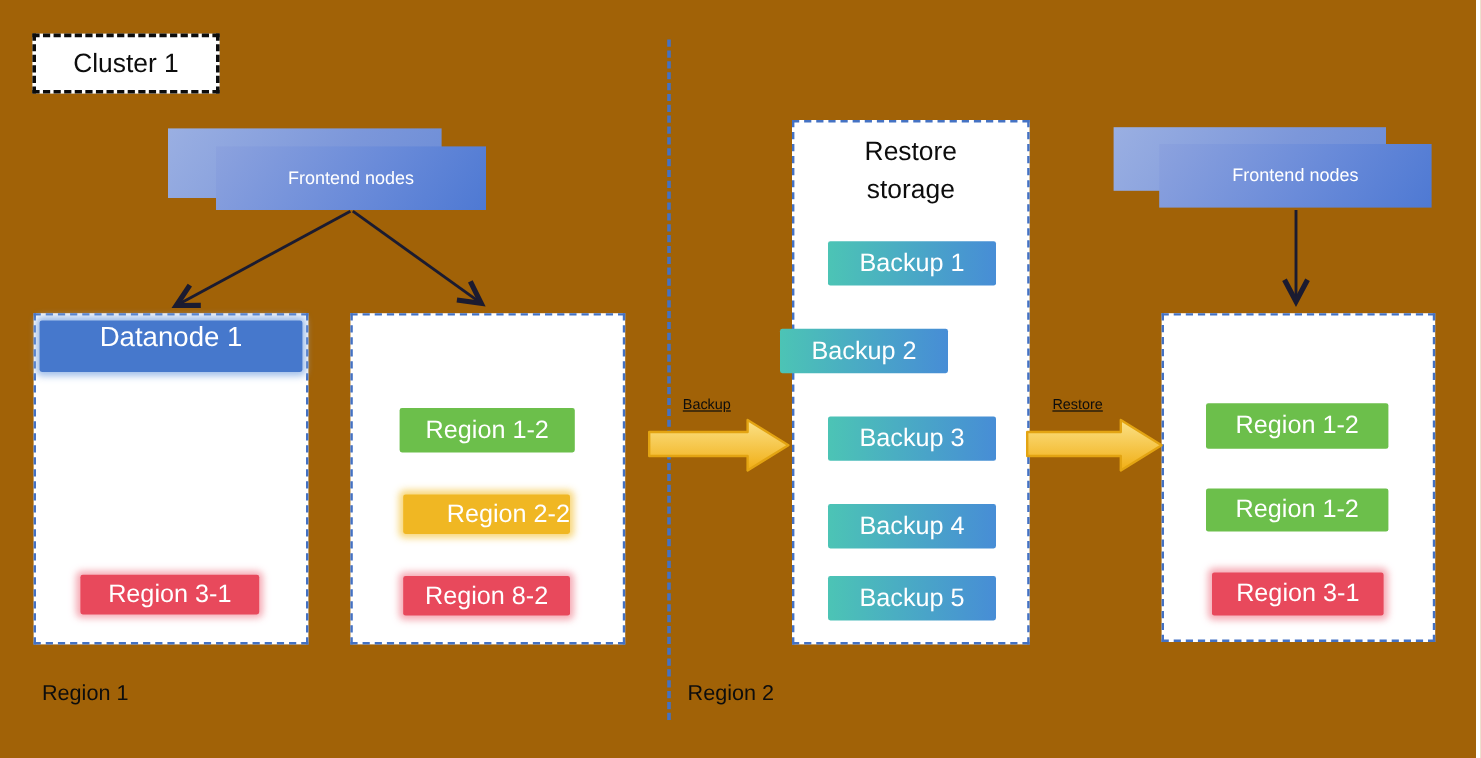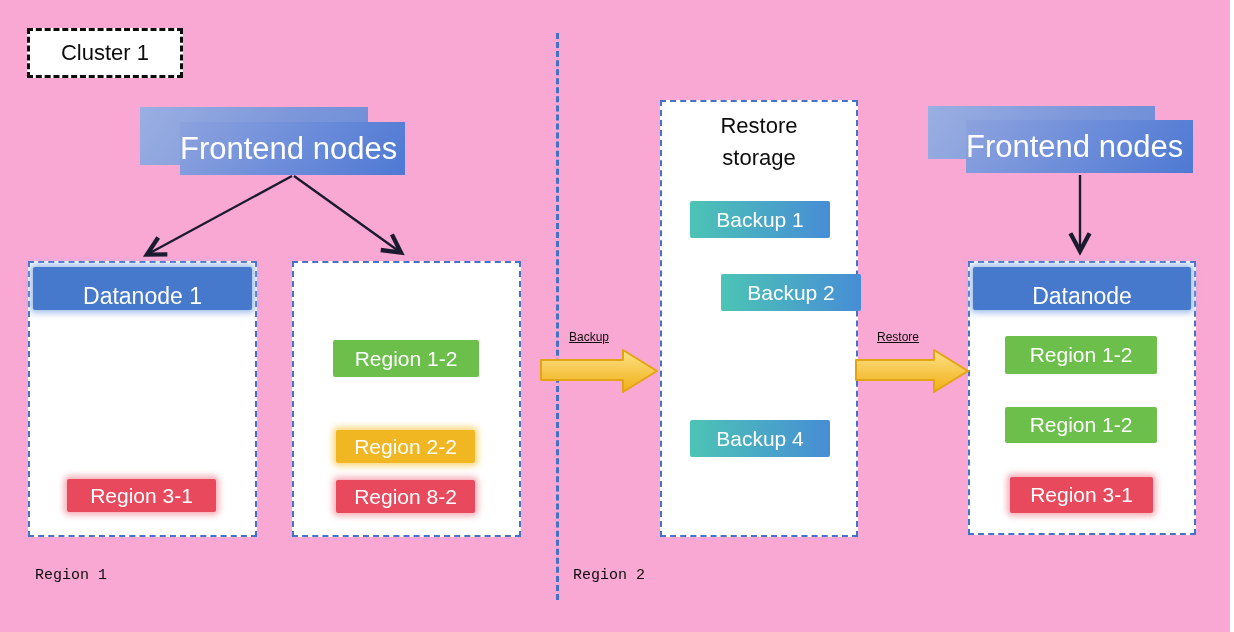--- a/index.html
+++ b/index.html
@@ -4,57 +4,57 @@
 <style>
   * { margin: 0; padding: 0; box-sizing: border-box; }
   body {
     font-family: "Liberation Sans", sans-serif;
     background: #ffffff;
   }
   .canvas {
     position: relative;
     width: 1230px;
     height: 632px;
-    background: #f9a8d4;
+    background: #a16207;
     overflow: hidden;
   }
   .abs { position: absolute; }
 
   
   .cluster-label {
     border: 3px dashed #0d0d0d;
     display: flex; align-items: center; justify-content: center;
     font-size: 22px; color: #0d0d0d;
     background: #ffffff;
     z-index: 3;
   }
 
   
   .fe-back {
     background: linear-gradient(125deg, #9AAFE2 0%, #7C97DA 60%, #6C8DD7 100%);
     z-index: 1;
   }
   .fe-front {
     background: linear-gradient(125deg, #8CA2DE 0%, #6A8BD9 55%, #4E79D3 100%);
-    display: flex; align-items: center; justify-content: flex-start;
-    color: #ffffff; font-size: 31px;
+    display: flex; align-items: center; justify-content: center;
+    color: #ffffff; font-size: 15px;
     z-index: 2;
   }
 
   
   .dn-container {
     border: 2px dashed #4472C4;
     background: #ffffff;
     z-index: 1;
   }
   .dn-header {
     background: #4678CC;
     box-shadow: 0 0 6px 3px rgba(145, 180, 230, 0.85);
     border-radius: 2px;
-    display: flex; align-items: flex-end; justify-content: center;
+    display: flex; align-items: flex-start; justify-content: center;
     color: #ffffff; font-size: 23px;
     z-index: 2;
   }
 
   
   .region {
     display: flex; align-items: center; justify-content: center;
     color: #ffffff; font-size: 21px;
     border-radius: 2px;
     z-index: 2;
@@ -91,23 +91,22 @@
   .flow-arrow { z-index: 4; }
 
   
   .separator {
     border-left: 3px dashed #4472C4;
     width: 0;
     z-index: 0;
   }
 
   .caption {
-    font-size: 15px; color: #0d0d0d;
-    z-index: 2;
-    font-family: Liberation Mono, monospace;
+    font-size: 18px; color: #0d0d0d;
+    z-index: 2;
   }
 
   .connectors { z-index: 2; pointer-events: none; }
 </style>
 </head>
 <body>
 
 <div class="canvas">
 
   <div class="abs separator" style="left:556px; top:33px; height:567px;"></div>
@@ -137,21 +136,21 @@
     <span>Datanode 1</span>
   </div>
   <div class="abs region red" style="left:67px; top:479px; width:149px; height:33px;">
     <span>Region 3-1</span>
   </div>
 
   <div class="abs dn-container" style="left:292px; top:261px; width:229px; height:276px;"></div>
   <div class="abs region green" style="left:333px; top:340px; width:146px; height:37px;">
     <span>Region 1-2</span>
   </div>
-  <div class="abs region yellow" style="left:336px; top:430px; width:139px; height:33px;">
+  <div class="abs region yellow" style="left:336px; top:412px; width:139px; height:33px;justify-content:flex-end;">
     <span>Region 2-2</span>
   </div>
   <div class="abs region red" style="left:336px; top:480px; width:139px; height:33px;">
     <span>Region 8-2</span>
   </div>
 
   <div class="abs flow-label" style="left:569px; top:330px;">
     <span>Backup</span>
   </div>
   <svg class="abs flow-arrow" style="left:540px; top:348px;" width="120" height="46" viewBox="0 0 120 46">
@@ -164,25 +163,31 @@
     <polygon points="1,12 83,12 83,2 117,23 83,44 83,32 1,32" fill="url(#gold1)" stroke="#E3A412" stroke-width="2" stroke-linejoin="round"></polygon>
   </svg>
 
   <div class="abs bk-container" style="left:660px; top:100px; width:198px; height:437px;"></div>
   <div class="abs bk-title" style="left:690px; top:110px; width:138px;">
     <span>Restore storage</span>
   </div>
   <div class="abs bk-item" style="left:690px; top:201px; width:140px; height:37px;">
     <span>Backup 1</span>
   </div>
-  <div class="abs bk-item" style="left:721px; top:274px; width:140px; height:37px;">
+  <div class="abs bk-item" style="left:650px; top:274px; width:140px; height:37px;">
     <span>Backup 2</span>
+  </div>
+  <div class="abs bk-item" style="left:690px; top:347px; width:140px; height:37px;">
+    <span>Backup 3</span>
   </div>
   <div class="abs bk-item" style="left:690px; top:420px; width:140px; height:37px;">
     <span>Backup 4</span>
+  </div>
+  <div class="abs bk-item" style="left:690px; top:480px; width:140px; height:37px;">
+    <span>Backup 5</span>
   </div>
 
   <div class="abs flow-label" style="left:877px; top:330px;">
     <span>Restore</span>
   </div>
   <svg class="abs flow-arrow" style="left:855px; top:348px;" width="116" height="46" viewBox="0 0 116 46">
     <defs>
       <linearGradient id="gold2" x1="0" y1="0" x2="0" y2="1">
         <stop offset="0" stop-color="#FBE289"></stop>
         <stop offset="1" stop-color="#F1AE14"></stop>
@@ -191,23 +196,20 @@
     <polygon points="1,12 79,12 79,2 113,23 79,44 79,32 1,32" fill="url(#gold2)" stroke="#E3A412" stroke-width="2" stroke-linejoin="round"></polygon>
   </svg>
 
 
   <div class="abs fe-back" style="left:928px; top:106px; width:227px; height:53px;"></div>
   <div class="abs fe-front" style="left:966px; top:120px; width:227px; height:53px;">
     <span>Frontend nodes</span>
   </div>
 
   <div class="abs dn-container" style="left:968px; top:261px; width:228px; height:274px;"></div>
-  <div class="abs dn-header" style="left:973px; top:267px; width:218px; height:43px;">
-    <span>Datanode</span>
-  </div>
   <div class="abs region green" style="left:1005px; top:336px; width:152px; height:38px;">
     <span>Region 1-2</span>
   </div>
   <div class="abs region green" style="left:1005px; top:407px; width:152px; height:36px;">
     <span>Region 1-2</span>
   </div>
   <div class="abs region red" style="left:1010px; top:477px; width:143px; height:36px;">
     <span>Region 3-1</span>
   </div>
 

